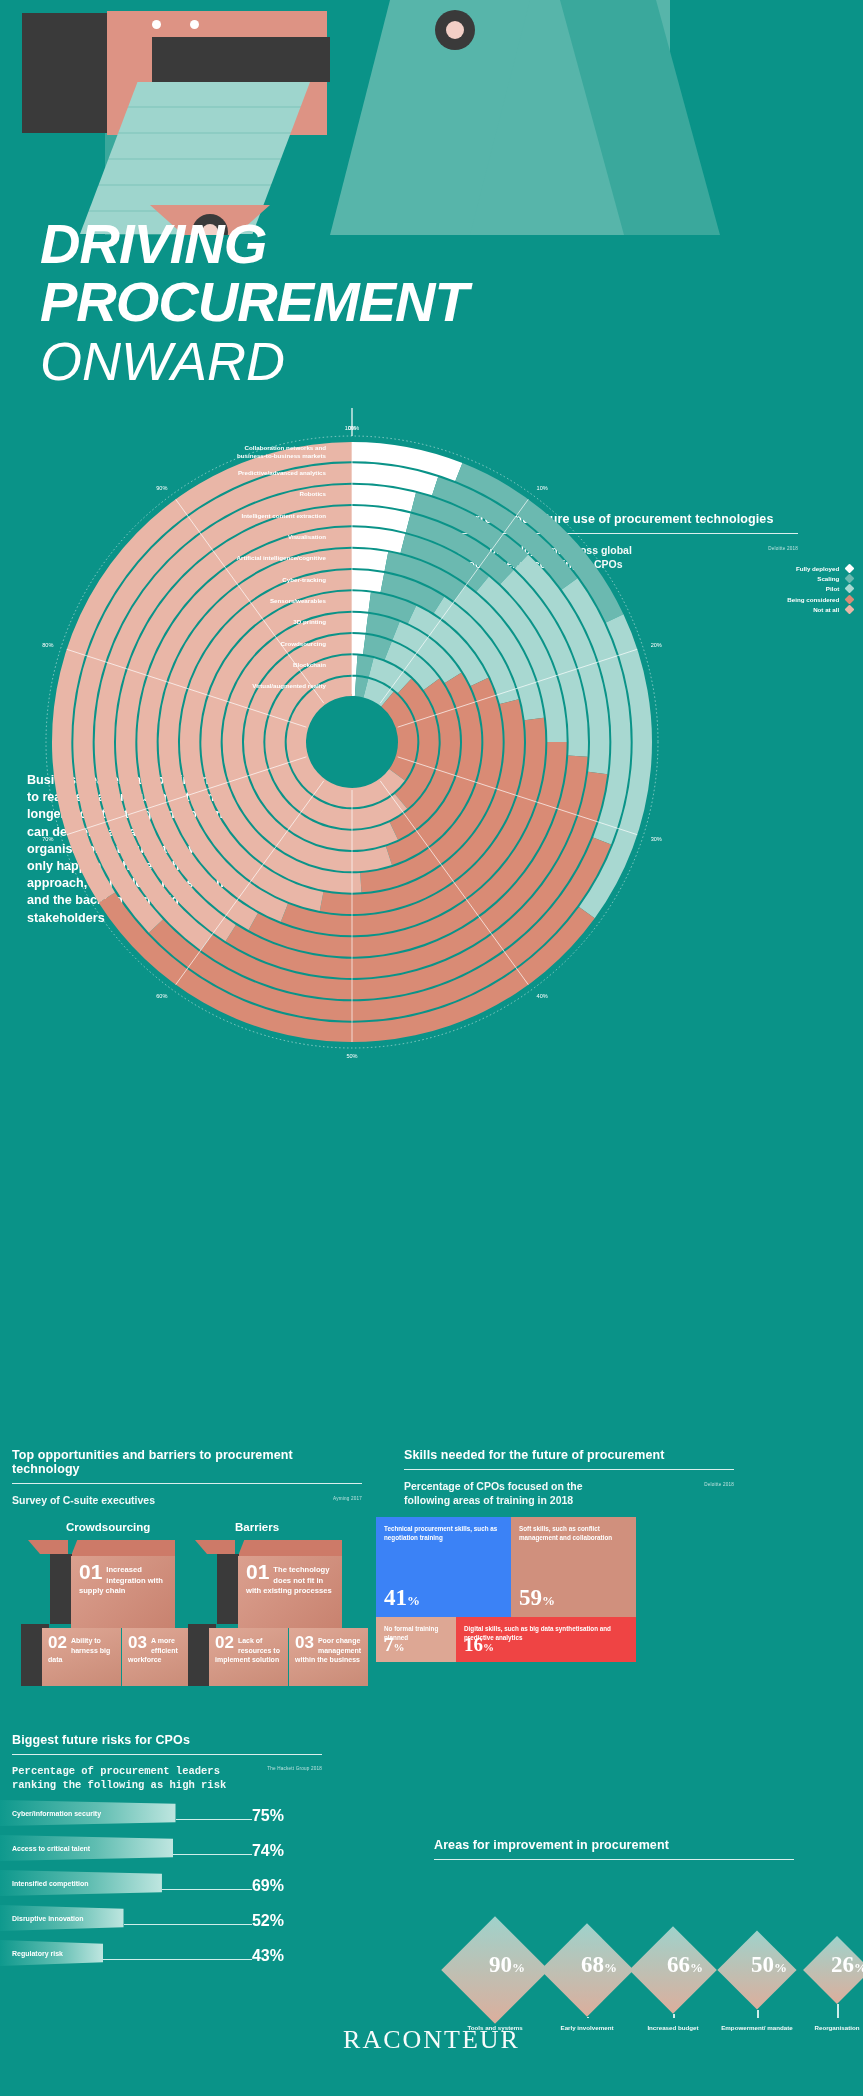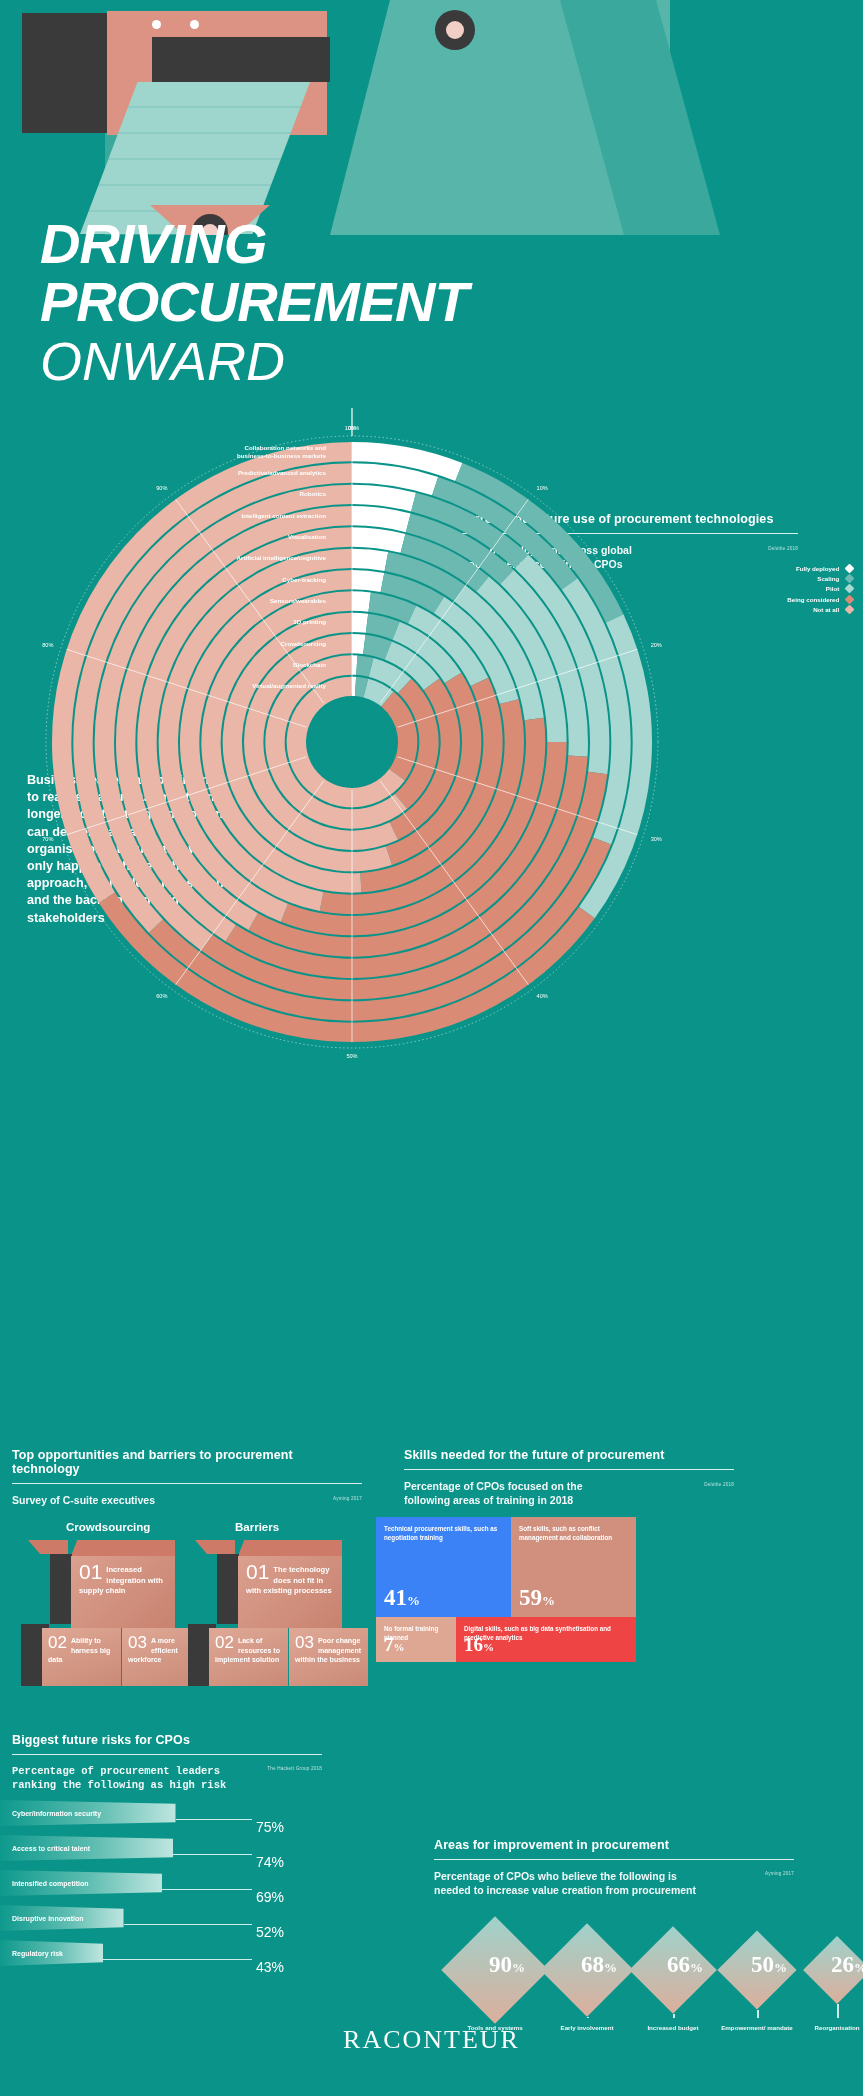--- a/index.html
+++ b/index.html
@@ -49,39 +49,39 @@
 
   
   #ob-head{position:absolute;left:12px;top:1448px;width:350px;}
   .ob-col-title{position:absolute;font-size:11.5px;font-weight:bold;}
   .box-wrap{position:absolute;width:200px;height:170px;}
   .flap-dark{position:absolute;background:#3a3a3a;}
   .flap-salmon{position:absolute;background:#cd7a68;}
   .card{position:absolute;color:#fff;}
   .card-1{background:linear-gradient(135deg,#dba08f 0%,#c8826f 100%);}
   .card-2{background:linear-gradient(160deg,#dfa896 0%,#c98a76 100%);}
-  .num{font-size:21px;font-weight:normal;line-height:19px;float:left;margin-right:4px;}
+  .num{font-size:21px;font-weight:bold;line-height:19px;float:left;margin-right:4px;}
   .ctext{font-size:7.6px;line-height:10.5px;font-weight:bold;padding-top:3px;}
 
   
   #sk-head{position:absolute;left:376px;top:1448px;width:330px;margin-left:28px;}
   #treemap{position:absolute;left:376px;top:1517px;width:260px;height:145px;}
   .tm{position:absolute;padding:7px 8px;box-sizing:border-box;}
   .tm-lab{font-size:6.3px;line-height:9px;font-weight:bold;}
   .tm-val{position:absolute;bottom:5px;left:8px;font-size:23px;font-weight:bold;
           font-family:"Liberation Serif",serif;line-height:23px;}
   .tm-val .pc{font-size:13px;}
 
   
   #risk-head{position:absolute;left:12px;top:1733px;width:310px;}
   #risk-rows{position:absolute;left:0px;top:1800px;width:290px;}
   .rrow{position:relative;height:35px;}
   .rlabel{position:absolute;left:12px;top:10px;font-size:7px;font-weight:bold;z-index:3;}
   .rbar{position:absolute;left:0;top:0;height:26px;}
-  .rval{position:absolute;font-size:14px;font-weight:normal;right:6px;top:7px;z-index:3;margin-top:12px;}
+  .rval{position:absolute;font-size:16px;font-weight:bold;right:6px;top:7px;z-index:3;}
   .rline{position:absolute;height:1px;background:#cfeeea;top:19px;}
 
   
   #imp-head{position:absolute;left:434px;top:1838px;width:360px;}
   #diamonds{position:absolute;left:420px;top:1900px;width:443px;height:180px;}
   .dia{position:absolute;width:74px;height:74px;transform:rotate(45deg);
        background:linear-gradient(135deg,#9fd2cb 0%,#dcae9c 100%);}
   .dval{position:absolute;font-size:23px;font-weight:bold;
         font-family:"Liberation Serif",serif;color:#fff;white-space:nowrap;}
   .dval .pc{font-size:13px;}
@@ -380,24 +380,20 @@
       <div class="rbar" style="width: 103.18px; clip-path: polygon(0px 0px, 100% 14%, 100% 86%, 0px 100%); background: linear-gradient(to right, rgb(14, 153, 141) 0%, rgb(95, 189, 177) 55%, rgb(191, 230, 224) 100%);"></div>
       <div class="rline" style="left: 103.18px; width: 148.82px;"></div>
       <div class="rlabel">Regulatory risk</div>
       <div class="rval">43%</div>
     </div>
   </div>
 
 <div id="imp-head">
   <div class="sec-title">Areas for improvement in procurement</div>
   <div class="sec-rule"></div>
-  <div style="display:flex;justify-content:space-between;align-items:flex-start;">
-    <div class="sec-sub" style="max-width:265px;">Percentage of CPOs who believe the following is needed to increase value creation from procurement</div>
-    <div class="src" style="margin-top:11px;">Ayming 2017</div>
-  </div>
 </div>
 <div id="diamonds">
     <div class="dia" style="width: 76px; height: 76px; left: 37px; top: 32px;"></div>
     <div class="dval" style="left: 69px; top: 52px;"><span>90</span><span class="pc">%</span></div>
     <div class="dstem" style="left: 75px; top: 123.732px;"></div>
     <div class="dlabel" style="left: 35px; top: 124px; width: 80px;">Tools and systems</div>
     <div class="dia" style="width: 66px; height: 66px; left: 134px; top: 37px;"></div>
     <div class="dval" style="left: 161px; top: 52px;"><span>68</span><span class="pc">%</span></div>
     <div class="dstem" style="left: 167px; top: 116.662px; height: 1.338px;"></div>
     <div class="dlabel" style="left: 127px; top: 124px; width: 80px;">Early involvement</div>

